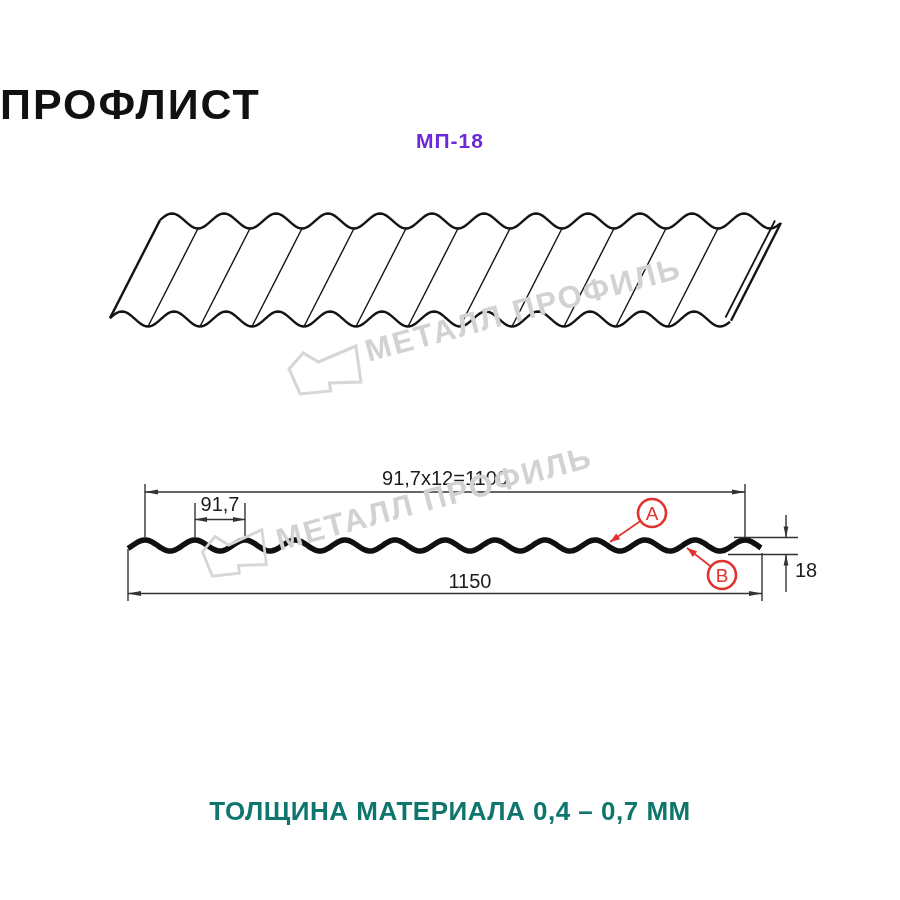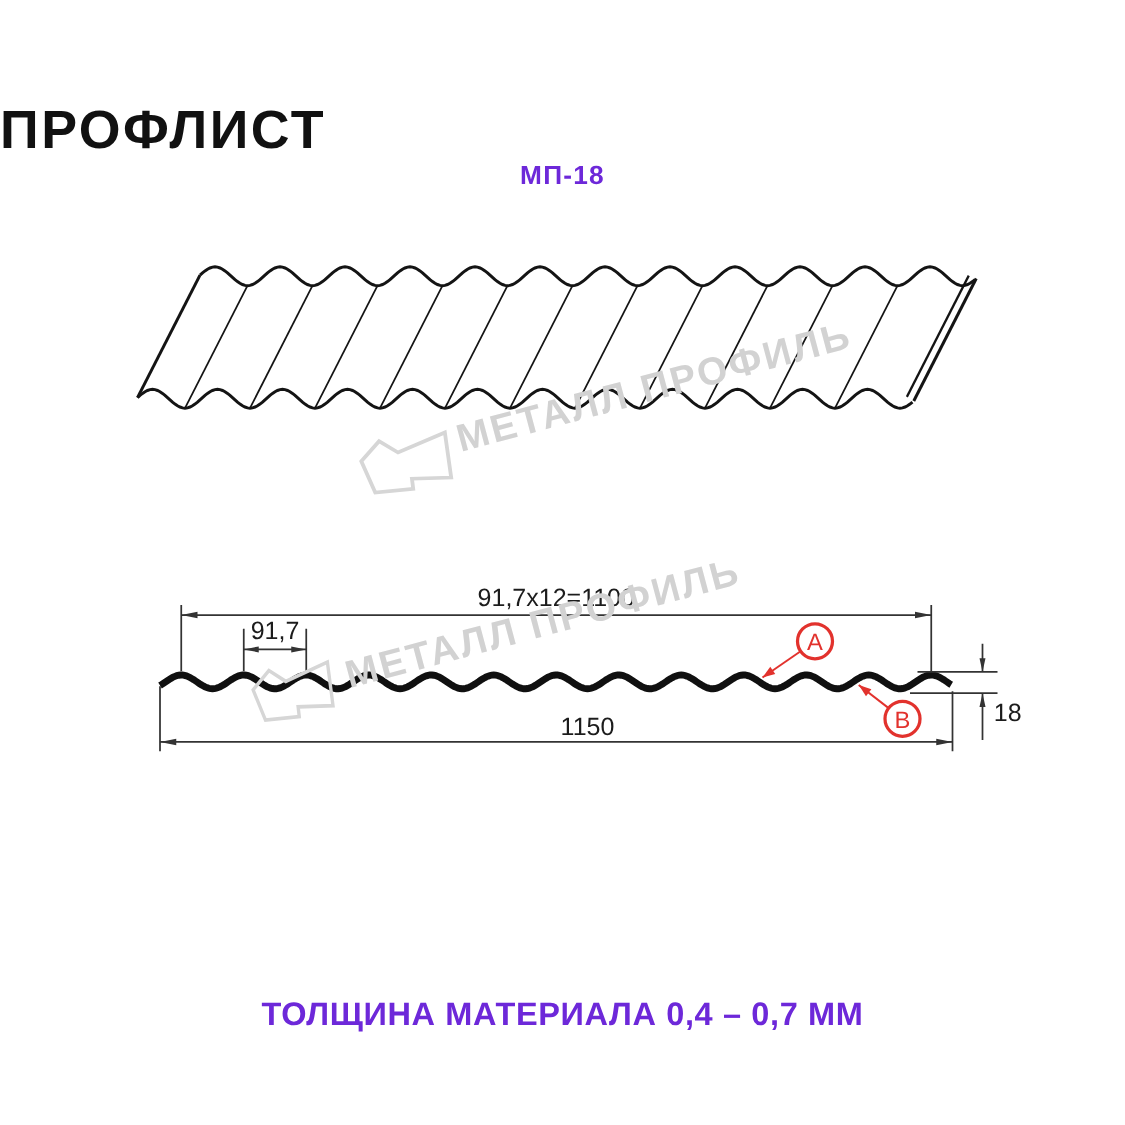--- a/index.html
+++ b/index.html
@@ -3,21 +3,21 @@
 <meta charset="utf-8">
 <style>
   html,body{margin:0;padding:0;background:#fff;}
   .page{position:relative;width:900px;height:900px;background:#fff;overflow:hidden;
         font-family:"Liberation Sans",sans-serif;}
   .title{position:absolute;left:0;top:80px;width:900px;text-align:left;
          font-size:43px;font-weight:800;letter-spacing:2px;color:#111;}
   .subtitle{position:absolute;left:0;top:129px;width:900px;text-align:center;
          font-size:21px;font-weight:600;letter-spacing:1px;color:#6d28d9;}
   .footer{position:absolute;left:0;top:796px;width:900px;text-align:center;
-         font-size:26px;font-weight:600;letter-spacing:0.5px;color:#6d28d9;}
+         font-size:26px;font-weight:600;letter-spacing:0.5px;color:#0f766e;}
   .wm-text{position:absolute;height:36px;line-height:36px;white-space:nowrap;
          font-size:31px;font-weight:700;letter-spacing:2px;color:#d2d2d2;
          transform:rotate(-15deg);transform-origin:0 50%;}
   .wm-logo{position:absolute;}
   svg.drawing{position:absolute;left:0;top:0;}
   .ln{fill:none;stroke:#141414;stroke-linecap:butt;}
   .b{stroke-width:2.4px;}
   .m{stroke-width:1.8px;}
   .t{stroke-width:1.4px;}
   .xs{fill:none;stroke:#101010;stroke-width:5.5px;}

